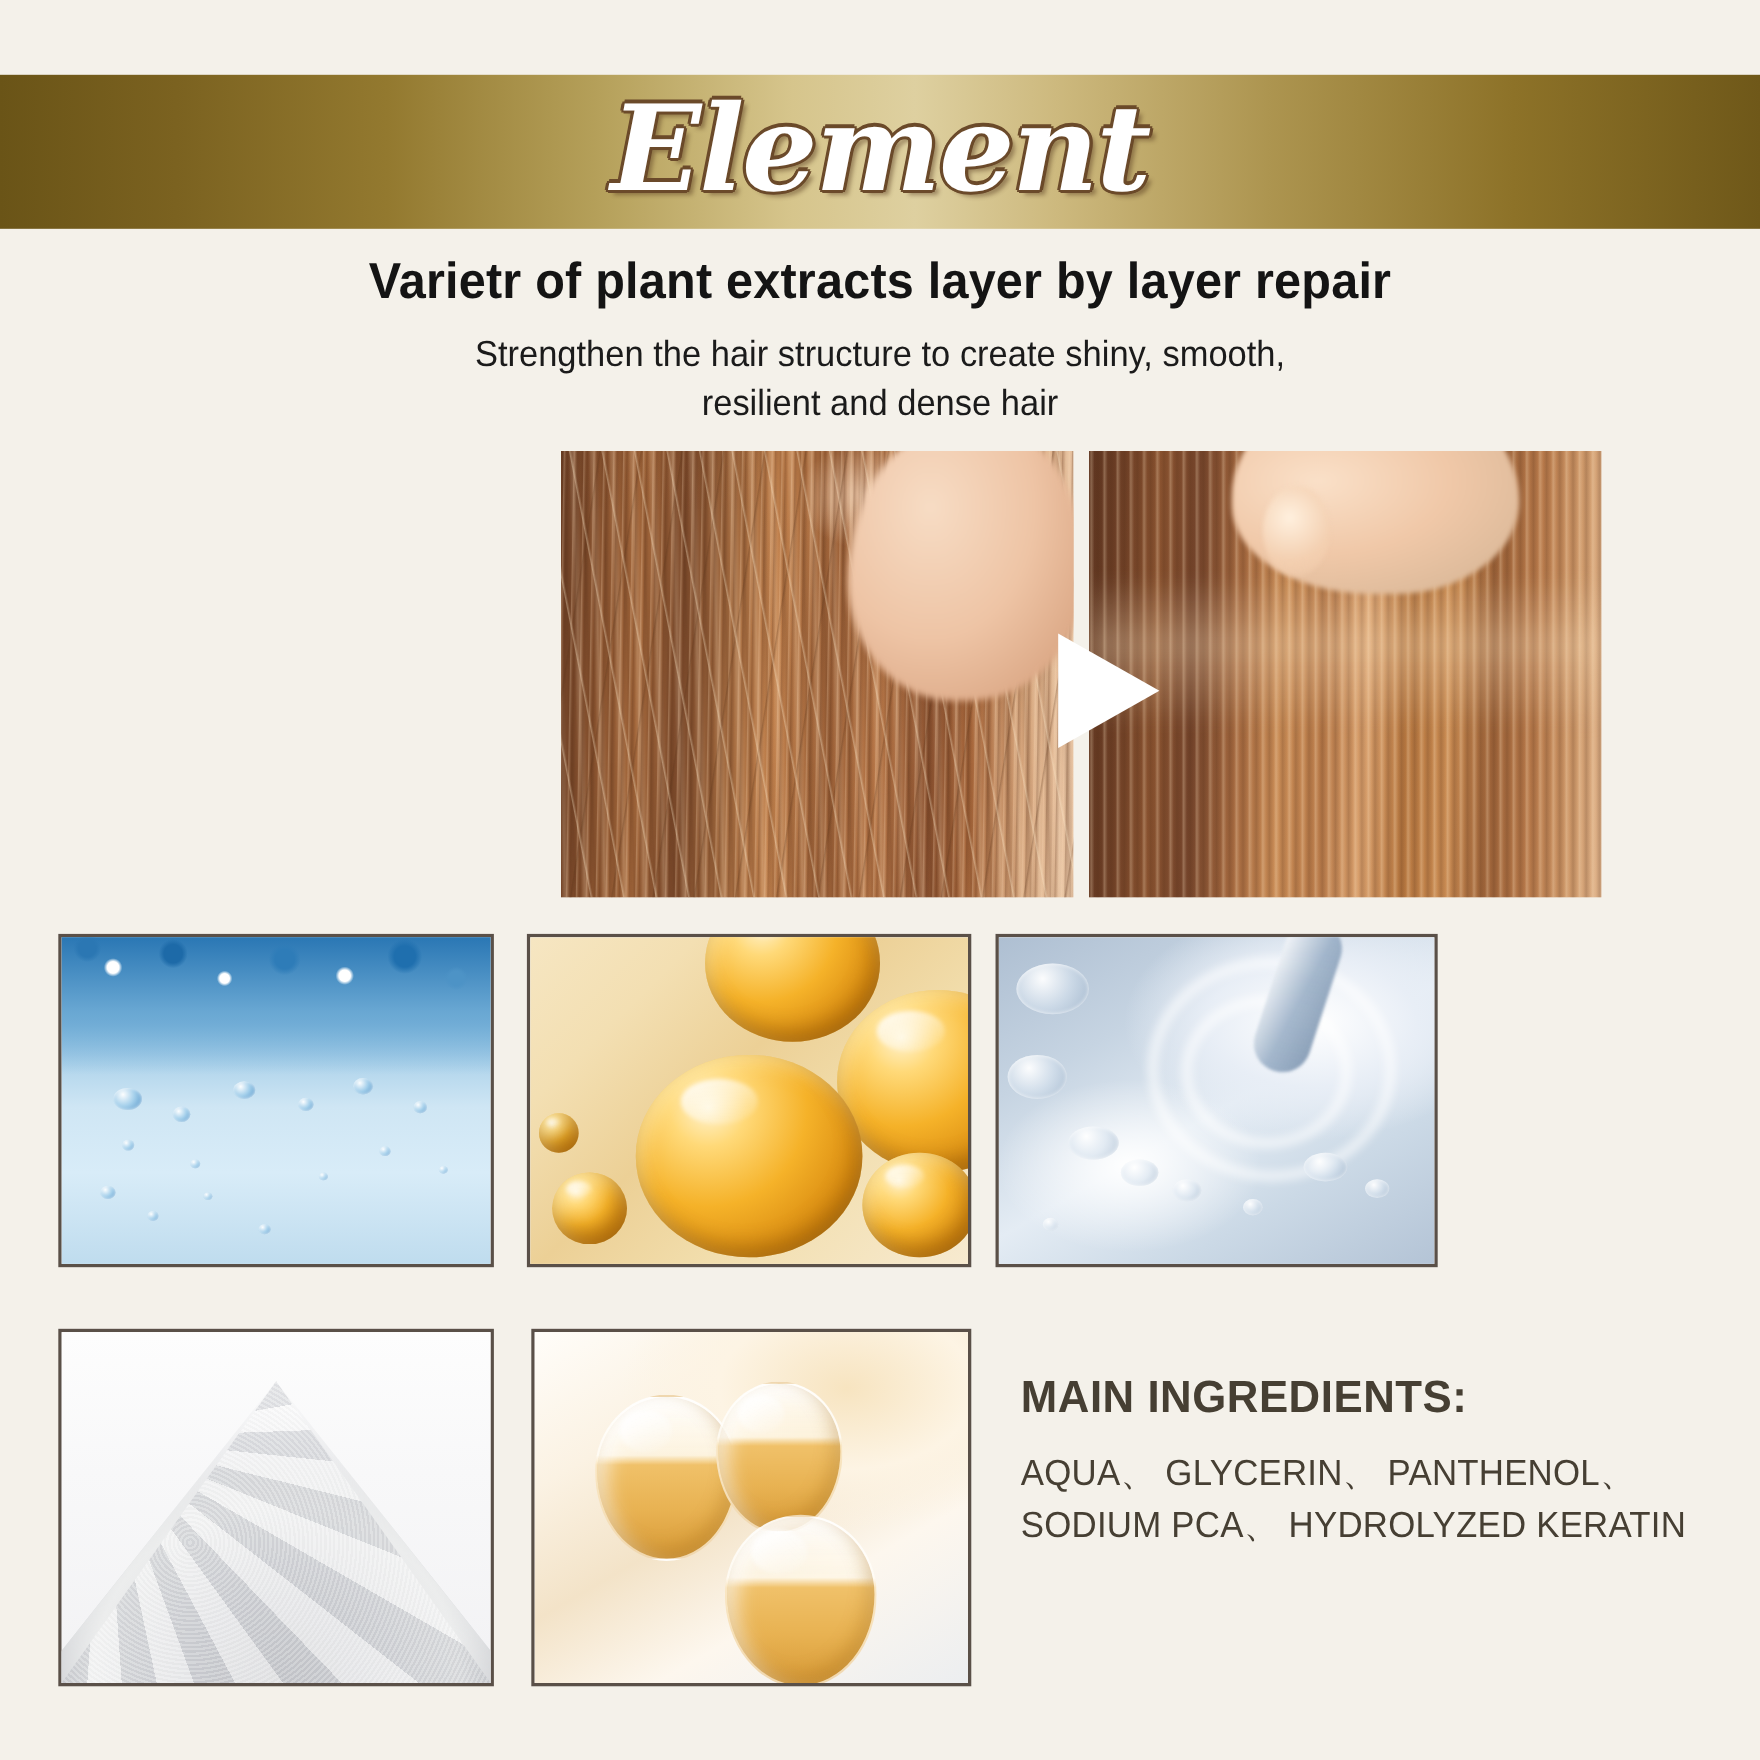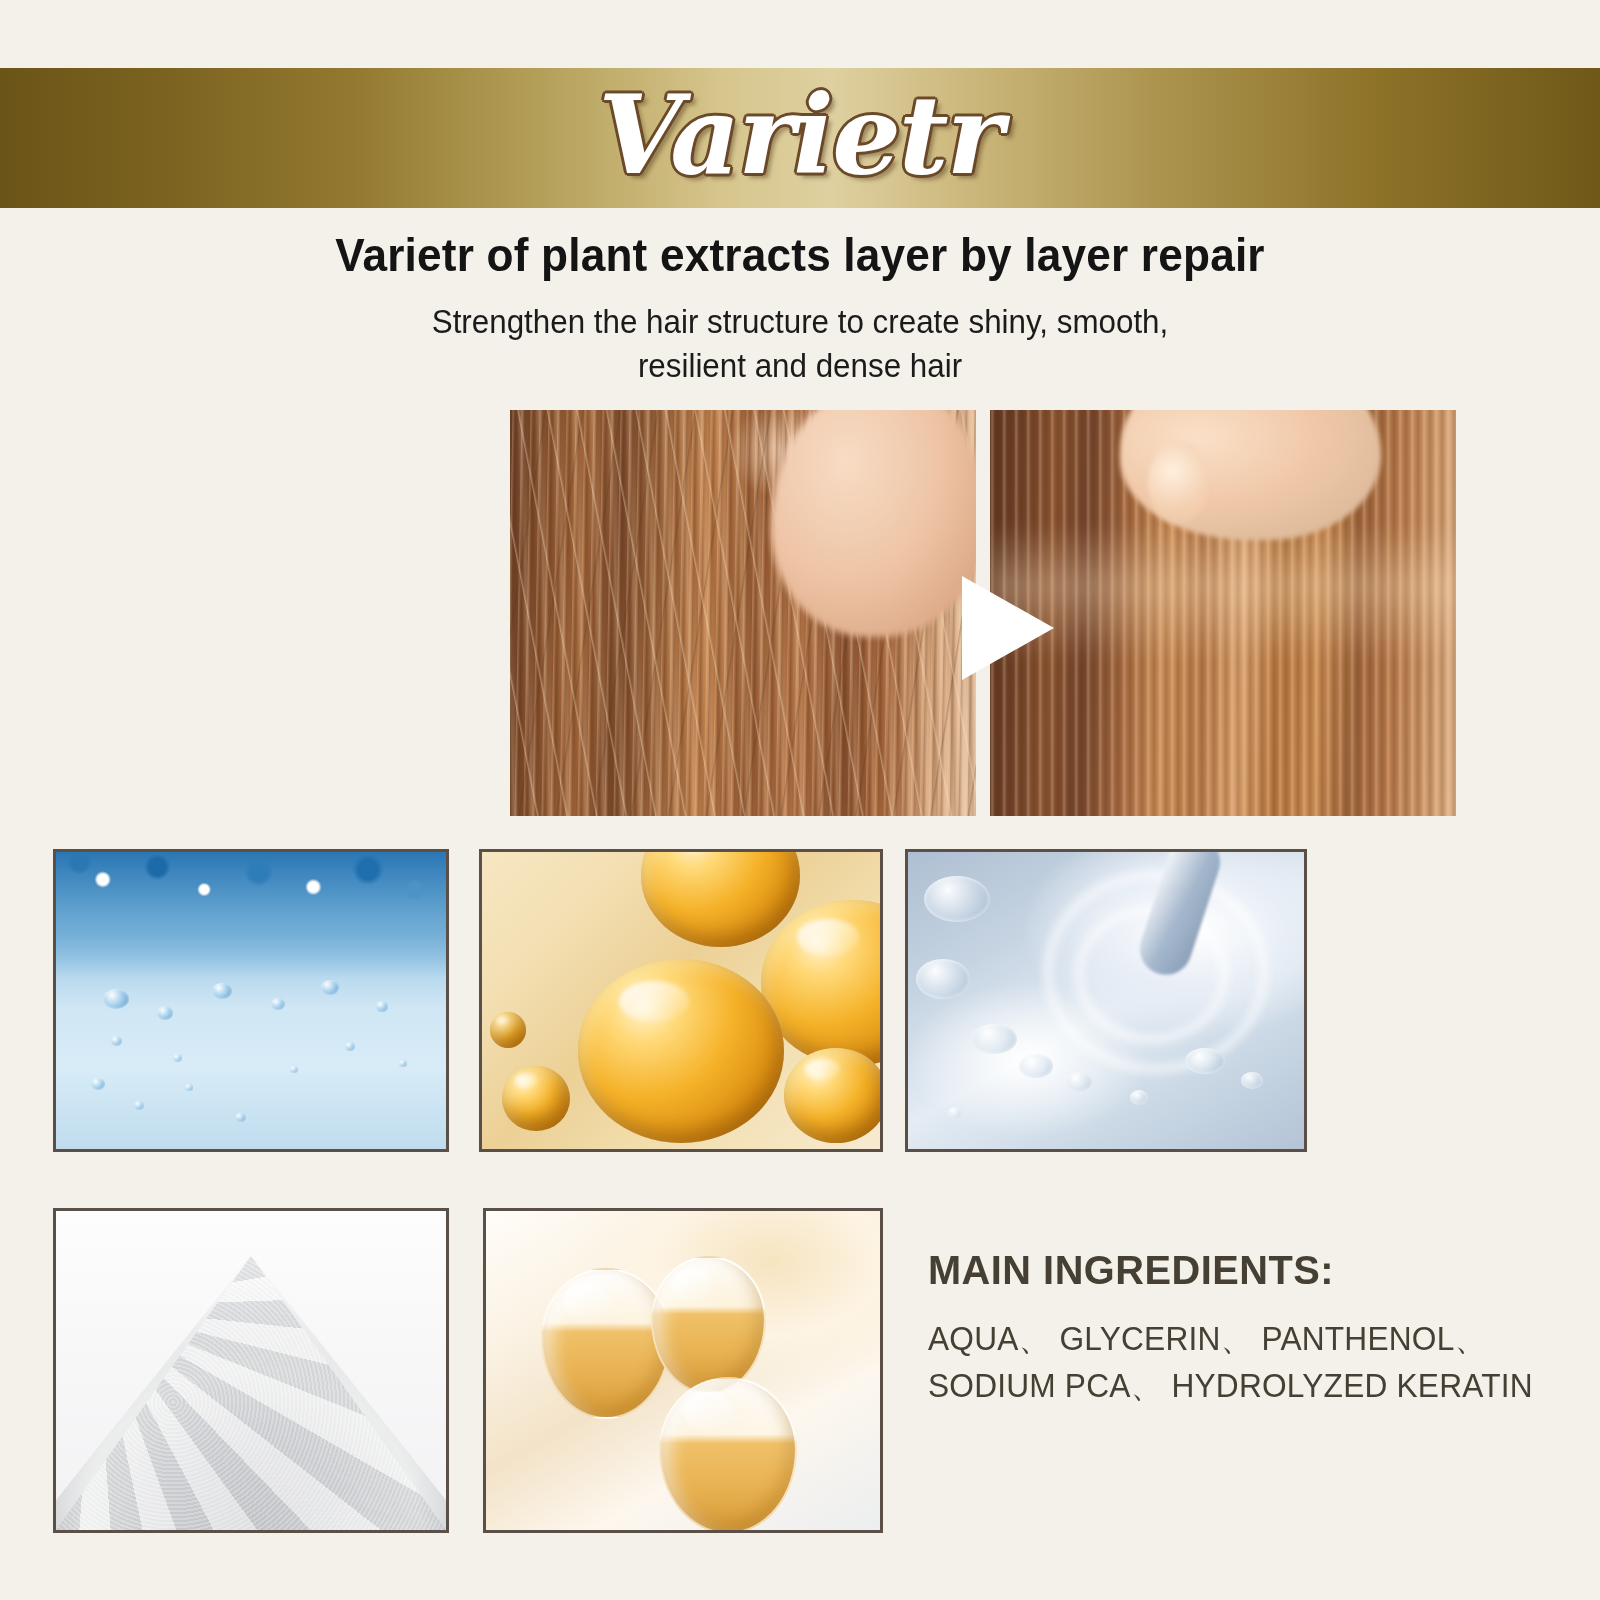--- a/index.html
+++ b/index.html
@@ -369,21 +369,21 @@
     letter-spacing: .2px;
     transform: scaleX(.96);
     transform-origin: left center;
   }
   .ing-list div { display: block; white-space: nowrap; }
 </style>
 </head>
 <body>
 
 <div class="banner">
-  <div class="banner-logo">Varietr</div>
+  <div class="banner-logo">Element</div>
 </div>
 
 <div class="headline">Varietr of plant extracts layer by layer repair</div>
 
 <div class="subline">
   <div>Strengthen the hair structure to create shiny, smooth,</div>
   <div>resilient and dense hair</div>
 </div>
 
 <div class="hair-row">

